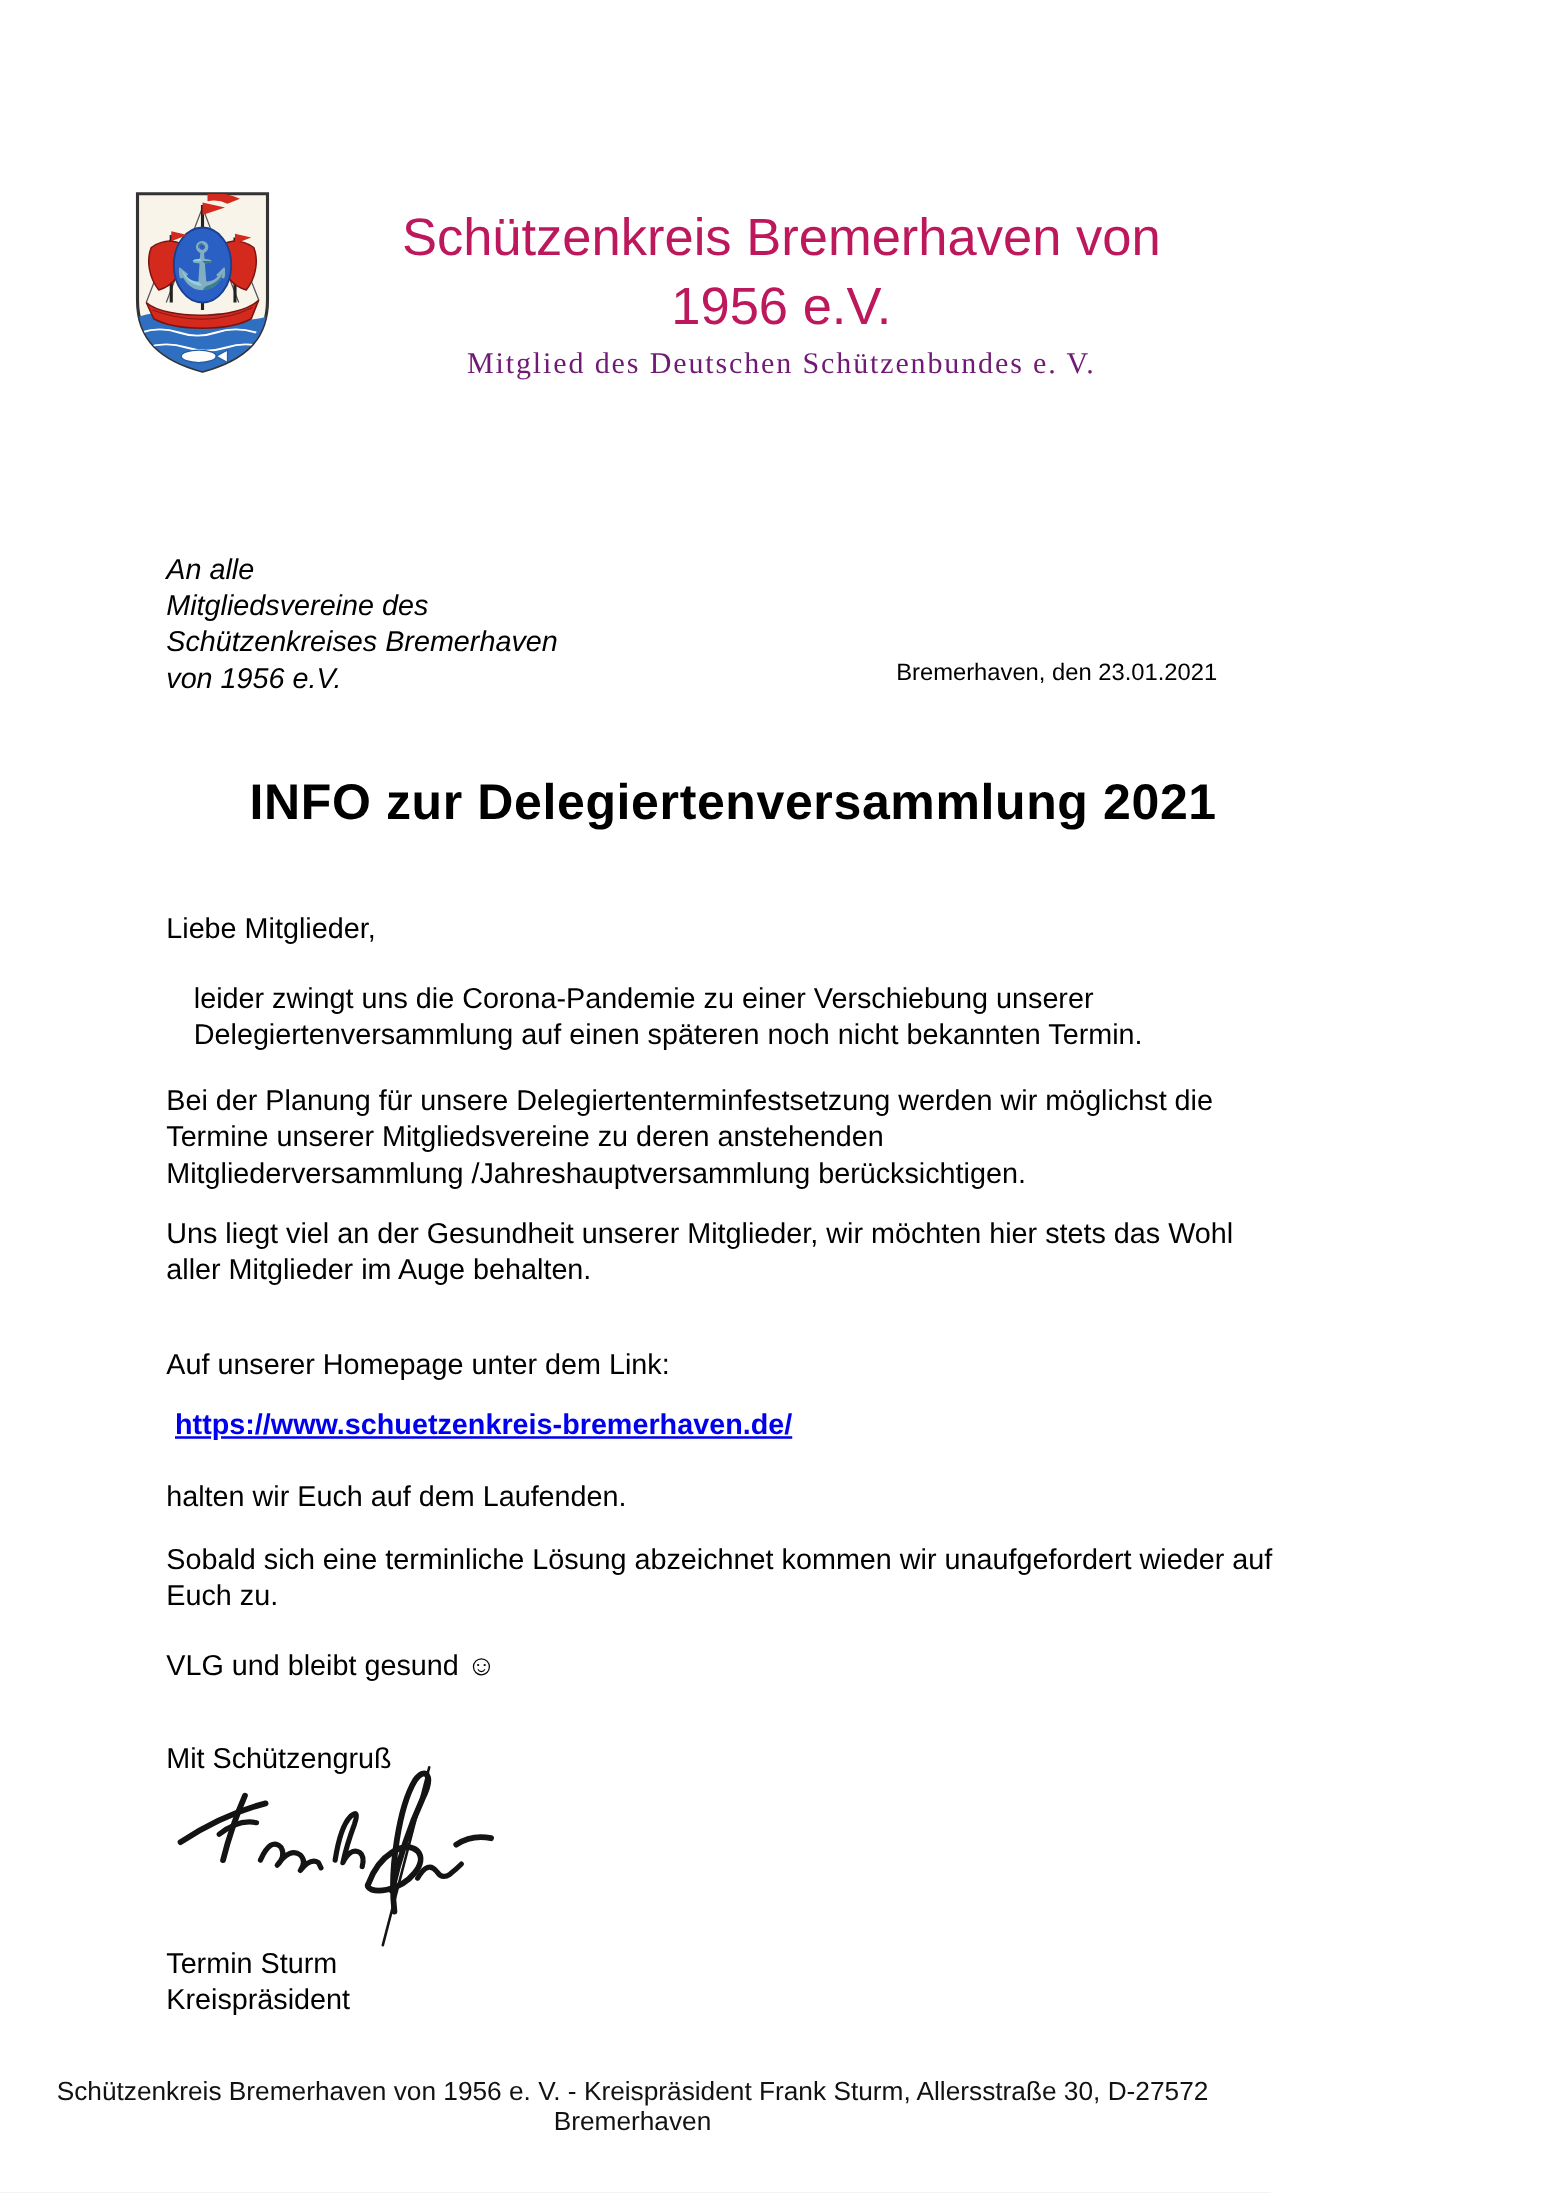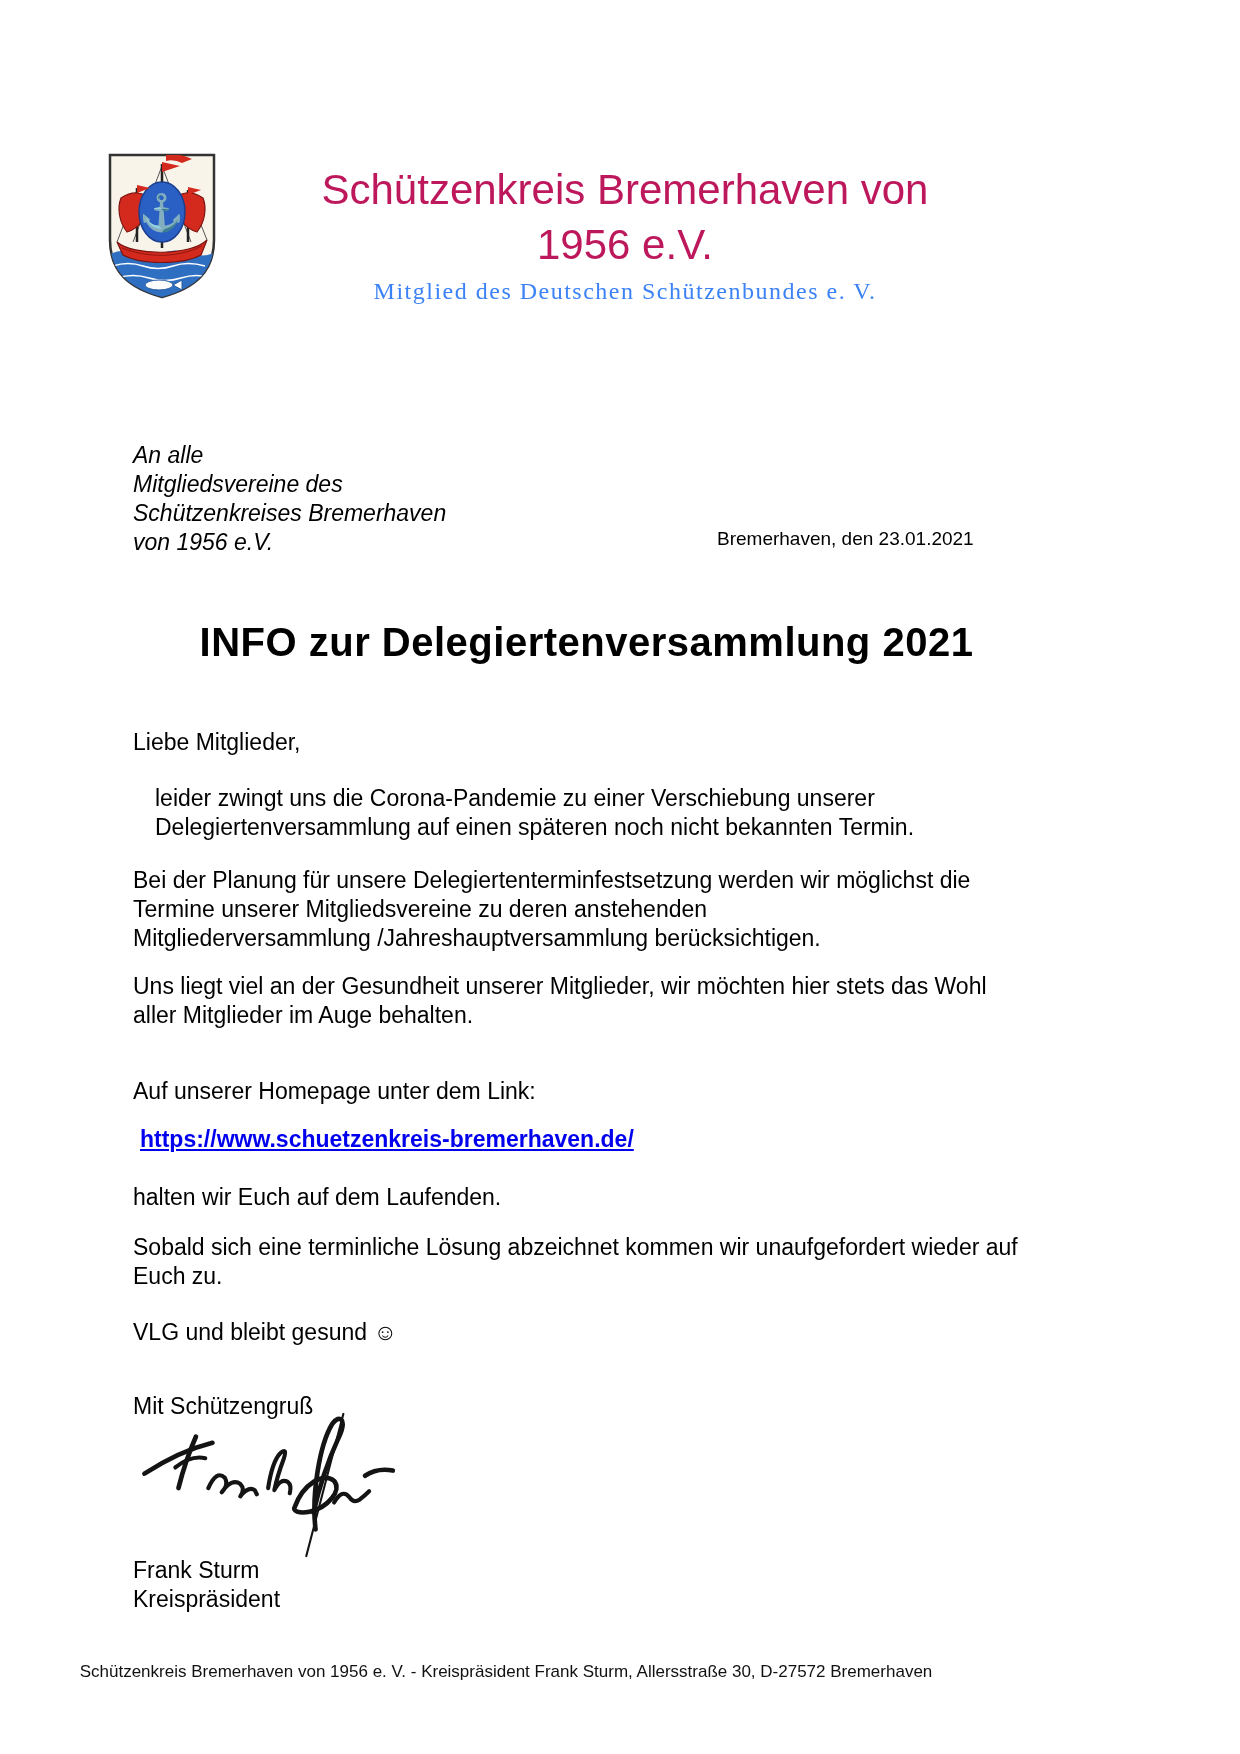--- a/index.html
+++ b/index.html
@@ -10,21 +10,21 @@
     background:#ffffff;
     font-family:"Liberation Sans",sans-serif;
     color:#000;
     overflow:hidden;
   }
   .abs{position:absolute;}
   
   .logo{left:103px;top:150px;width:118px;height:152px;}
   .title-block{left:230px;top:162px;width:790px;text-align:center;}
   .title-line{font-size:42px;line-height:55px;color:#be185d;font-weight:400;}
-  .subtitle{margin-top:6px;font-family:"Liberation Serif",serif;font-size:24px;letter-spacing:1.5px;color:#3b82f6;}
+  .subtitle{margin-top:6px;font-family:"Liberation Serif",serif;font-size:24px;letter-spacing:1.5px;color:#701a75;}
   
   .recipient{left:133px;top:441px;font-size:23px;line-height:29px;font-style:italic;}
   .dateline{left:717px;top:528px;font-size:19px;}
   
   .heading{left:133px;top:620px;width:907px;text-align:center;font-size:40px;font-weight:700;letter-spacing:0.5px;}
   
   .body-line{font-size:23px;line-height:29px;}
   .blk{left:133px;width:920px;}
   .salutation{top:728px;}
   .p1{top:784px;margin-left:22px;}
@@ -35,21 +35,21 @@
   .after-link{top:1183px;}
   .p4{top:1233px;}
   .vlg{top:1318px;}
   .closing{top:1392px;}
   a.doc-link{
     font-size:23px;font-weight:700;color:#0000ee;
     text-decoration:underline;padding-left:7px;cursor:pointer;
   }
   .signature{left:130px;top:1406px;width:268px;height:158px;}
   .signer{left:133px;top:1556px;font-size:23px;line-height:29px;}
-  .footer{left:0;top:1662px;width:1012px;text-align:center;font-size:17px;color:#111;}
+  .footer{left:0;top:1662px;width:1012px;text-align:center;font-size:21px;color:#111;}
 </style>
 </head>
 <body>
 
 <div class="page">
 
   <svg class="abs logo" viewBox="0 0 118 152" aria-hidden="true">
     <defs>
       <clipPath id="shieldClip">
         <path d="M7,5 H111 V90 C111,122 92,138 59,147 C26,138 7,122 7,90 Z"></path>
@@ -153,19 +153,19 @@
 
       <path d="M207,6 L171,144" stroke-width="2"></path>
 
       <path d="M198,92 q8,-14 15,-5 q4,6 10,2 q5,-4 9,-8" stroke-width="4"></path>
 
       <path d="M228,66 q12,-8 27,-5" stroke-width="4.5"></path>
     </g>
   </svg>
 
   <div class="abs signer">
-    <div class="body-line">Frank Sturm</div>
+    <div class="body-line">Termin Sturm</div>
     <div class="body-line">Kreispräsident</div>
   </div>
 
   <div class="abs footer">Schützenkreis Bremerhaven von 1956 e. V. - Kreispräsident Frank Sturm, Allersstraße 30, D-27572 Bremerhaven</div>
 
 </div>
 
 </body></html>

